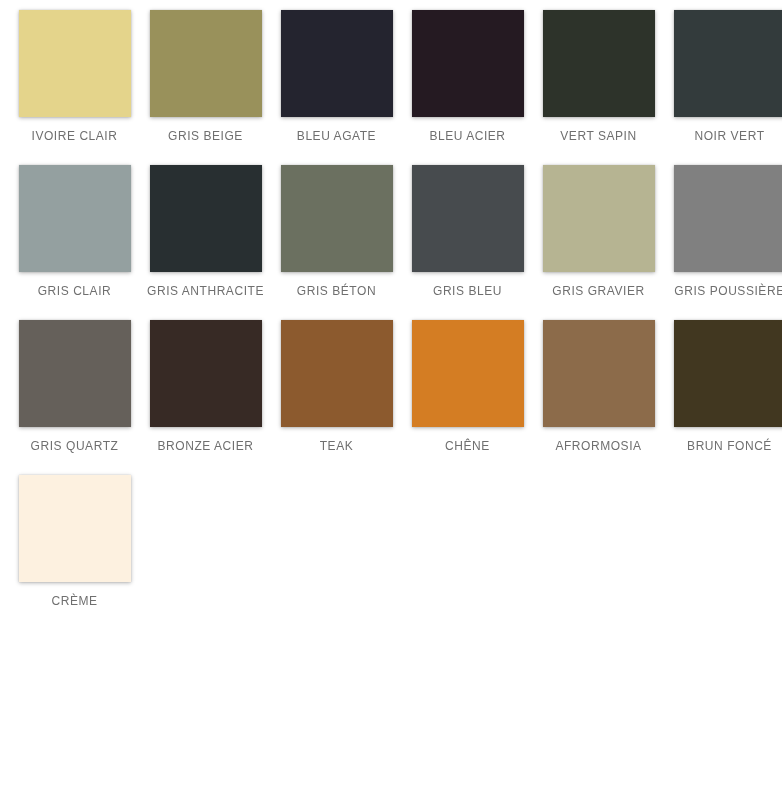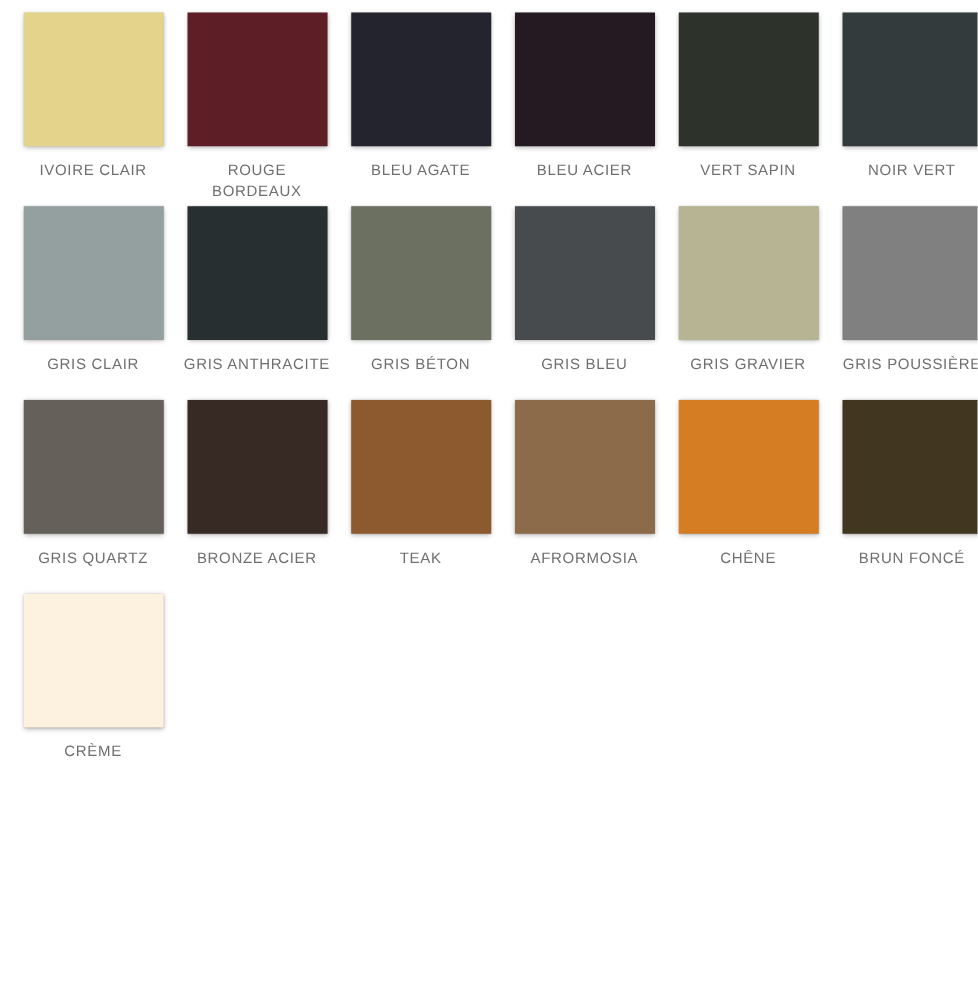--- a/index.html
+++ b/index.html
@@ -50,22 +50,22 @@
 </style>
 </head>
 <body style="background: rgb(255, 255, 255);">
 
 <div id="palette-grid">
     <div class="swatch-cell">
       <div class="swatch-chip" style="background-color: rgb(228, 212, 139);"></div>
       <div class="swatch-label">IVOIRE CLAIR</div>
     </div>
     <div class="swatch-cell">
-      <div class="swatch-chip" style="background-color: rgb(94, 30, 38);"></div>
-      <div class="swatch-label">ROUGE BORDEAUX</div>
+      <div class="swatch-chip" style="background-color: rgb(153, 145, 91);"></div>
+      <div class="swatch-label">GRIS BEIGE</div>
     </div>
     <div class="swatch-cell">
       <div class="swatch-chip" style="background-color: rgb(36, 36, 47);"></div>
       <div class="swatch-label">BLEU AGATE</div>
     </div>
     <div class="swatch-cell">
       <div class="swatch-chip" style="background-color: rgb(37, 26, 34);"></div>
       <div class="swatch-label">BLEU ACIER</div>
     </div>
     <div class="swatch-cell">
@@ -106,26 +106,26 @@
     </div>
     <div class="swatch-cell">
       <div class="swatch-chip" style="background-color: rgb(55, 42, 37);"></div>
       <div class="swatch-label">BRONZE ACIER</div>
     </div>
     <div class="swatch-cell">
       <div class="swatch-chip" style="background-color: rgb(140, 90, 46);"></div>
       <div class="swatch-label">TEAK</div>
     </div>
     <div class="swatch-cell">
+      <div class="swatch-chip" style="background-color: rgb(212, 125, 35);"></div>
+      <div class="swatch-label">CHÊNE</div>
+    </div>
+    <div class="swatch-cell">
       <div class="swatch-chip" style="background-color: rgb(140, 107, 74);"></div>
       <div class="swatch-label">AFRORMOSIA</div>
-    </div>
-    <div class="swatch-cell">
-      <div class="swatch-chip" style="background-color: rgb(212, 125, 35);"></div>
-      <div class="swatch-label">CHÊNE</div>
     </div>
     <div class="swatch-cell">
       <div class="swatch-chip" style="background-color: rgb(65, 55, 32);"></div>
       <div class="swatch-label">BRUN FONCÉ</div>
     </div>
     <div class="swatch-cell">
       <div class="swatch-chip" style="background-color: rgb(253, 241, 224);"></div>
       <div class="swatch-label">CRÈME</div>
     </div>
   </div>

